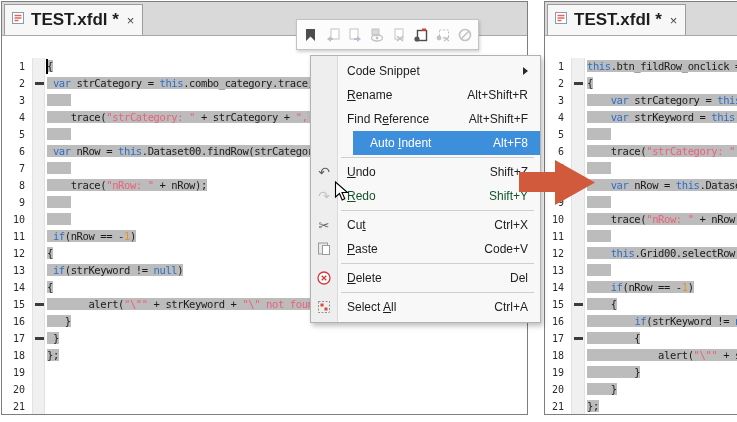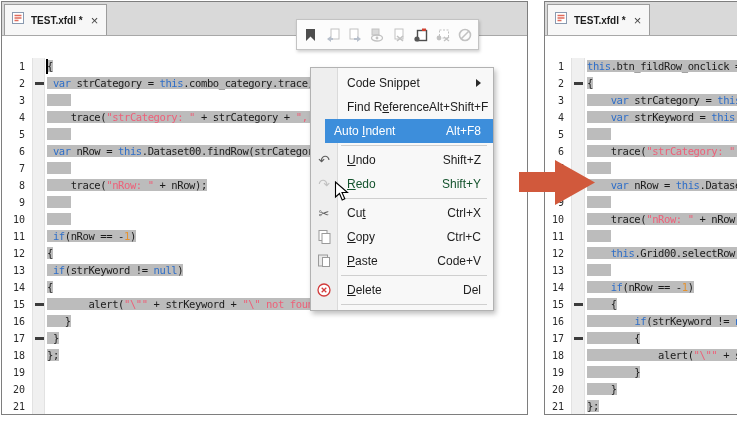--- a/index.html
+++ b/index.html
@@ -5,47 +5,47 @@
   html,body{margin:0;padding:0;}
   body{width:737px;height:422px;background:#ffffff;font-family:"Liberation Sans",sans-serif;overflow:hidden;}
   .stage{position:relative;width:737px;height:422px;overflow:hidden;background:#fff;}
 
   
   .panel{position:absolute;top:1px;height:414px;background:#fff;border:1px solid #7e7e7e;box-sizing:border-box;}
   .panel.left{left:1px;width:527px;}
   .panel.right{left:544px;width:200px;}
   .tabbar{position:absolute;left:0;top:0;right:0;height:33px;background:#d9d9d9;border-bottom:1px solid #a8a8a8;}
   .tab{position:absolute;left:2px;top:2px;height:31px;background:#f7f7f7;border:1px solid #9c9c9c;border-bottom:none;display:flex;align-items:center;padding:0 8px 0 6px;gap:6px;box-sizing:border-box;}
-  .tab-title{font-size:10px;font-weight:bold;color:#1d1d1d;white-space:nowrap;}
+  .tab-title{font-size:17px;font-weight:bold;color:#1d1d1d;white-space:nowrap;}
   .tab-close{font-size:13px;color:#444;cursor:pointer;margin-left:2px;line-height:1;}
   .editor{position:absolute;left:0;top:34px;right:0;bottom:0;background:#fff;overflow:hidden;}
   .gutter{position:absolute;top:22px;bottom:0;left:0;font-family:"DejaVu Sans Mono",monospace;font-size:10px;color:#2a2a2a;text-align:right;}
   .gutter .ln{height:17px;line-height:17px;padding-right:7px;}
   .foldcol{position:absolute;top:22px;bottom:0;background:#f0f0f0;border-left:1px solid #e2e2e2;border-right:1px solid #e2e2e2;box-sizing:border-box;}
   .foldcol .fr{height:17px;position:relative;}
   .foldcol .fr .minus{position:absolute;left:2px;top:7px;width:9px;height:3px;background:#3c3c3c;}
   .code{position:absolute;top:22px;bottom:0;right:0;font-family:"DejaVu Sans Mono",monospace;font-size:10.5px;letter-spacing:-0.4px;overflow:hidden;}
   .line{height:17px;line-height:17px;white-space:pre;}
   .sel{background:var(--sel);}
   .tk.d{color:#1b1b1b;} .tk.k{color:var(--kw);} .tk.s{color:var(--str);} .tk.n{color:var(--num);}
   .caret{position:absolute;width:2px;height:15px;background:#000;}
 
   
   .float-toolbar{position:absolute;left:296px;top:19px;height:29px;background:#fcfcfc;border:1px solid #c3c3c3;box-shadow:1px 2px 3px rgba(0,0,0,0.18);display:flex;align-items:center;padding:0 4px;gap:3px;z-index:30;}
   .tb-btn{width:19px;height:22px;display:flex;align-items:center;justify-content:center;}
 
   
-  .context-menu{position:absolute;left:310px;top:67px;width:184px;background:#f8f8f8;border:1px solid #b2b2b2;box-shadow:2px 3px 5px rgba(0,0,0,0.25);padding:3px 0;z-index:40;box-sizing:border-box;}
+  .context-menu{position:absolute;left:310px;top:55px;width:231px;background:#f8f8f8;border:1px solid #b2b2b2;box-shadow:2px 3px 5px rgba(0,0,0,0.25);padding:3px 0;z-index:40;box-sizing:border-box;}
   .menu-gutter{position:absolute;left:0;top:0;bottom:0;width:26px;background:#eeeeee;border-right:1px solid #dadada;}
   .menu-item{position:relative;height:24px;display:flex;align-items:center;font-size:12px;color:#1c1c1c;padding-left:36px;padding-right:12px;z-index:2;}
   .menu-item .mi-icon{position:absolute;left:4px;top:3px;width:18px;height:18px;display:flex;align-items:center;justify-content:center;font-size:13px;color:#666;}
   .menu-item .lbl{white-space:nowrap;}
   .menu-item .sc{margin-left:auto;white-space:nowrap;color:#222;}
   .menu-item.disabled .lbl,.menu-item.disabled .sc{color:#14532d;}
-  .menu-item.hl{background:var(--hl);color:#fff;margin-left:14px;padding-left:9px;align-items:center;}
+  .menu-item.hl{background:var(--hl);color:#fff;margin-left:42px;padding-left:17px;align-items:center;}
   .menu-item.hl .sc{color:#fff;}
   .menu-sep{height:1px;background:#cfcfcf;margin:2px 6px 2px 30px;position:relative;z-index:2;}
   .submenu-arrow{margin-left:auto;width:0;height:0;border-left:5px solid #2b2b2b;border-top:4px solid transparent;border-bottom:4px solid transparent;}
   .menu-item u{text-decoration:underline;}
 
   
   .big-arrow{position:absolute;left:519px;top:159px;z-index:50;}
   .mouse-cursor{position:absolute;left:334px;top:181px;z-index:60;}
 </style>
 </head>
@@ -291,20 +291,24 @@
     </div>
 
   <div class="context-menu">
     <div class="menu-gutter"></div>
     <div class="menu-items">
         <div class="menu-item">
           <span class="lbl">Code Snippet</span>
           <span class="submenu-arrow"></span>
         </div>
         <div class="menu-item">
+          <span class="lbl"><u>R</u>ename</span>
+          <span class="sc">Alt+Shift+R</span>
+        </div>
+        <div class="menu-item">
           <span class="lbl">Find R<u>e</u>ference</span>
           <span class="sc">Alt+Shift+F</span>
         </div>
         <div class="menu-item hl">
           <span class="lbl">Auto <u>I</u>ndent</span>
           <span class="sc">Alt+F8</span>
         </div>
         <div class="menu-sep"></div>
         <div class="menu-item">
           <span class="mi-icon">
@@ -324,49 +328,50 @@
         <div class="menu-item">
           <span class="mi-icon">
             <span style="font-size:13px;color:#5f5f5f;">✂</span>
           </span>
           <span class="lbl">Cu<u>t</u></span>
           <span class="sc">Ctrl+X</span>
         </div>
         <div class="menu-item">
           <span class="mi-icon">
             <svg width="16" height="16" viewBox="0 0 16 16">
-              <rect x="3" y="1.5" width="8" height="10" fill="#fff" stroke="#9a9a9a"></rect>
-              <rect x="6" y="4.5" width="8" height="10" fill="#fff" stroke="#9a9a9a"></rect>
-            </svg>
-          </span>
-          <span class="lbl"><u>C</u>opy</span>
-          <span class="sc">Ctrl+C</span>
-        </div>
-        <div class="menu-item">
-          <span class="mi-icon">
-            <svg width="16" height="16" viewBox="0 0 16 16">
               <rect x="2.5" y="2" width="9" height="11" fill="#e9e9e9" stroke="#9a9a9a"></rect>
               <rect x="6.5" y="4.5" width="7" height="9" fill="#fff" stroke="#9a9a9a"></rect>
             </svg>
           </span>
           <span class="lbl"><u>P</u>aste</span>
           <span class="sc">Code+V</span>
         </div>
         <div class="menu-sep"></div>
         <div class="menu-item">
           <span class="mi-icon">
             <svg width="16" height="16" viewBox="0 0 16 16">
               <circle cx="8" cy="8" r="6" fill="#fff" stroke="#d23b3b" stroke-width="1.3"></circle>
               <path d="M5.7 5.7l4.6 4.6M10.3 5.7l-4.6 4.6" stroke="#d23b3b" stroke-width="1.3"></path>
             </svg>
           </span>
           <span class="lbl"><u>D</u>elete</span>
           <span class="sc">Del</span>
         </div>
         <div class="menu-sep"></div>
+        <div class="menu-item">
+          <span class="mi-icon">
+            <svg width="16" height="16" viewBox="0 0 16 16">
+              <rect x="2.5" y="2.5" width="11" height="11" fill="none" stroke="#8f8f8f" stroke-dasharray="2 1.5"></rect>
+              <rect x="4.5" y="4.5" width="3" height="3" fill="#d24b3b"></rect>
+              <rect x="8.5" y="8.5" width="3" height="3" fill="#d24b3b"></rect>
+            </svg>
+          </span>
+          <span class="lbl">Select <u>A</u>ll</span>
+          <span class="sc">Ctrl+A</span>
+        </div>
       </div>
   </div>
 
   <div class="big-arrow">
     <svg width="78" height="48" viewBox="0 0 78 48">
         <polygon points="0,13 36,13 36,1 76,23.5 36,46 36,33 0,33" fill="#d1593c"></polygon>
       </svg>
   </div>
 
   <div class="mouse-cursor">

